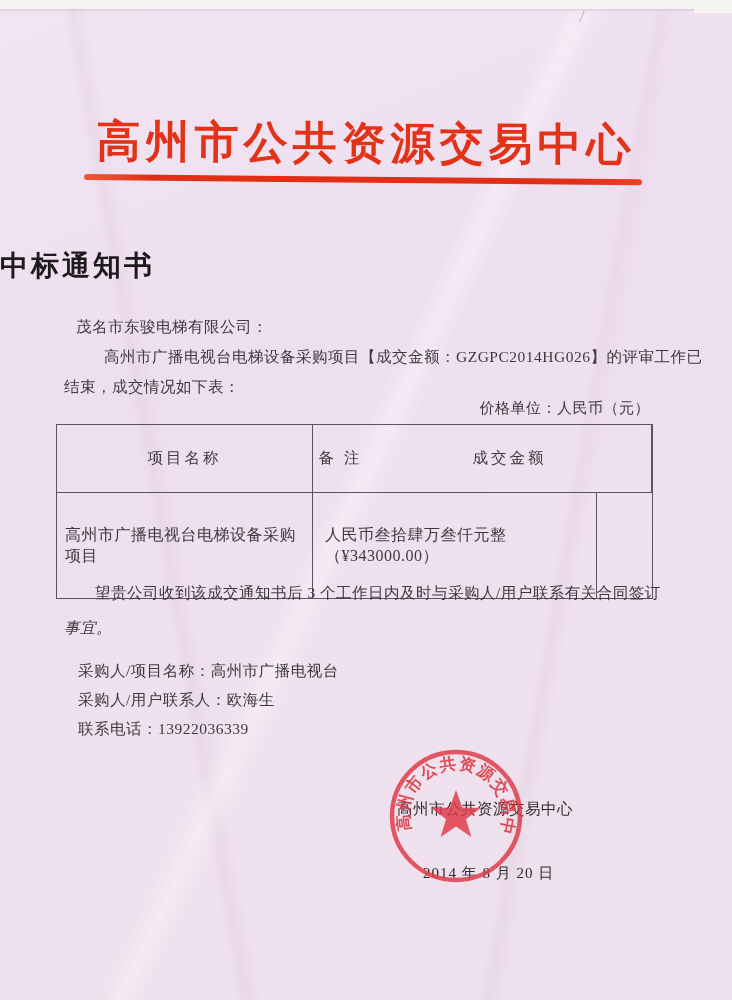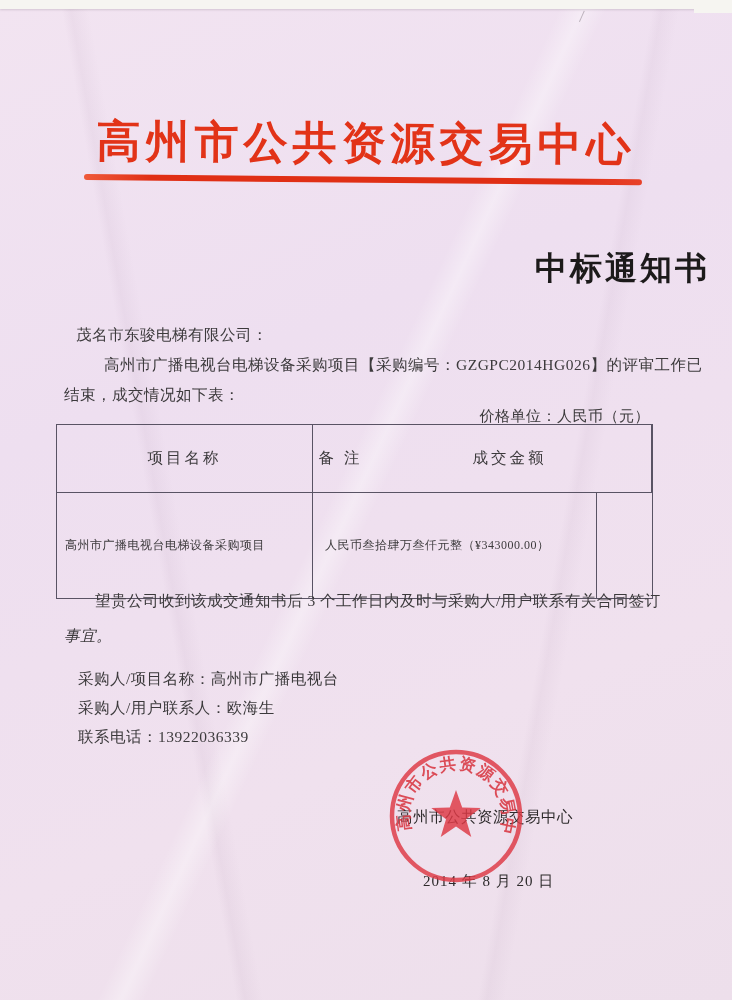--- a/index.html
+++ b/index.html
@@ -44,45 +44,45 @@
     transform:rotate(0.4deg);
   }
   .org-rule {
     position:absolute; top:174px; left:84px; width:558px; height:6px;
     background:linear-gradient(90deg,#ef5a3a,#e02f15 12%, #e02f15 88%, #e8422a);
     border-radius:3px;
     transform:rotate(0.55deg); transform-origin:left center;
   }
   .doc-title {
     position:absolute; top:247px; left:0; width:710px;
-    text-align:right;
-    font-size:32px; font-weight:bold; letter-spacing:3px;
+    text-align:left;
+    font-size:28px; font-weight:bold; letter-spacing:3px;
     color:#1c1a1a;
   }
 
-  .txt { position:absolute; font-size:15.5px; color:#3c3a3c; letter-spacing:0.5px; white-space:nowrap;margin-top:8px; }
+  .txt { position:absolute; font-size:15.5px; color:#3c3a3c; letter-spacing:0.5px; white-space:nowrap; }
   .salutation   { left:76px;  top:317px; }
   .body-line1   { left:104px; top:347px; }
   .body-line2   { left:64px;  top:377px; }
   .price-note   { left:350px; top:399px; width:300px; text-align:right; font-size:15px; }
   .notice-line1 { left:95px;  top:583px; }
   .notice-line2 { left:64px;  top:618px;font-style:italic; }
   .contact-1    { left:78px;  top:661px; }
   .contact-2    { left:78px;  top:690px; }
   .contact-3    { left:78px;  top:719px; }
 
   .award-table {
     position:absolute; left:56px; top:424px; width:597px; height:175px;
     border:1.3px solid #595364; box-sizing:border-box;
     display:flex; flex-direction:column;
     color:#3c3a3c;
   }
   .t-head { display:flex; height:68px; border-bottom:1.3px solid #595364; box-sizing:border-box; }
   .t-row  { display:flex; flex:1; }
-  .t-cell { box-sizing:border-box; display:flex; align-items:center; font-size:12px; }
+  .t-cell { box-sizing:border-box; display:flex; align-items:center; font-size:16px; }
   .c1 { width:256px; border-right:1.3px solid #595364; }
   .c2 { width:284px; border-right:1.3px solid #595364; }
   .c3 { flex:1; }
   .t-head .t-cell { justify-content:center; letter-spacing:3px; font-size:15.5px; }
   .t-row .c1 { padding-left:8px;  letter-spacing:0.5px; }
   .t-row .c2 { padding-left:12px; letter-spacing:0.5px; }
 
   .sig-org  { left:397px; top:799px; font-size:15.5px; color:#2d2a2b; }
   .sig-date { left:423px; top:864px; font-size:15px;  color:#2d2a2b; letter-spacing:1px;text-align:right; }
 
@@ -97,21 +97,21 @@
   <div class="scan-strip-top"></div>
   <div class="scan-strip-corner"></div>
   <div class="scan-mark"></div>
 
   <div class="org-title">高州市公共资源交易中心</div>
   <div class="org-rule"></div>
 
   <div class="doc-title">中标通知书</div>
 
   <div class="txt salutation">茂名市东骏电梯有限公司：</div>
-  <div class="txt body-line1">高州市广播电视台电梯设备采购项目【采购编号：GZGPC2014HG026】的评审工作已</div>
+  <div class="txt body-line1">高州市广播电视台电梯设备采购项目【成交金额：GZGPC2014HG026】的评审工作已</div>
   <div class="txt body-line2">结束，成交情况如下表：</div>
 
   <div class="txt price-note">价格单位：人民币（元）</div>
 
   <div class="award-table">
     <div class="t-head">
       <div class="t-cell c1">项目名称</div>
       <div class="t-cell c3">备 注</div>
       <div class="t-cell c2">成交金额</div>
     </div>

